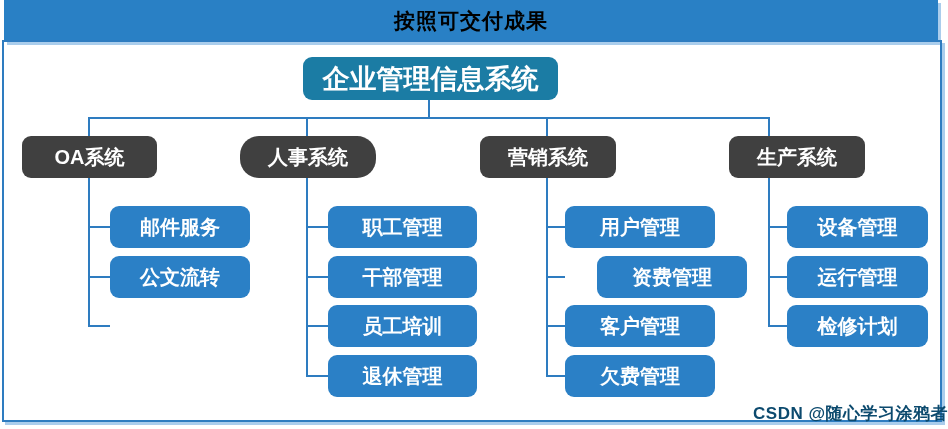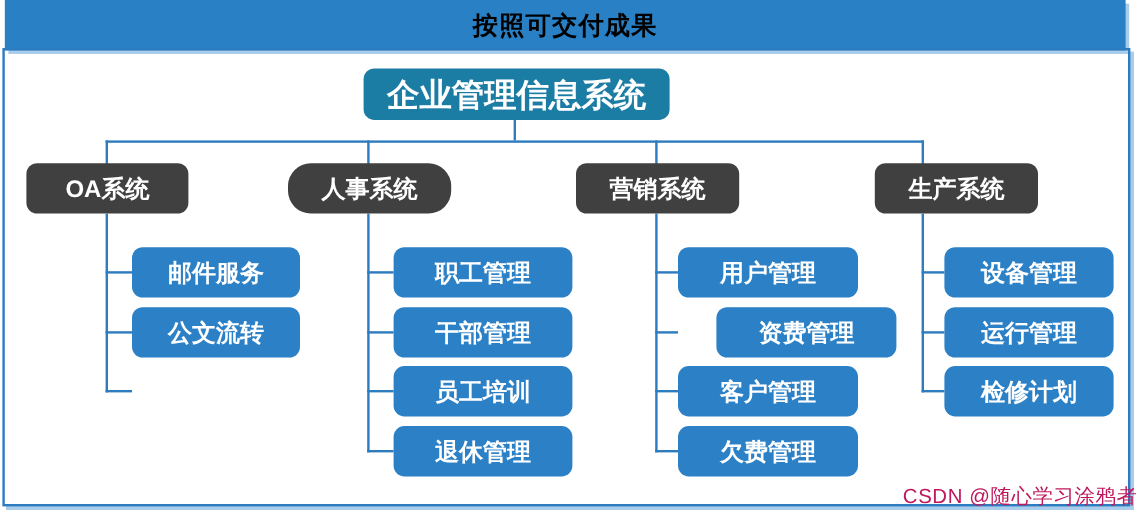--- a/index.html
+++ b/index.html
@@ -29,22 +29,23 @@
   }
   .root{left:303px;top:57px;width:255px;height:43px;background:#1b7ca4;font-size:27px;}
   .l2{top:136px;height:42px;background:#404040;font-size:20px;}
   .l3{height:42px;background:#2b80c6;font-size:20px;}
 
   
   .ln{position:absolute;background:#2e7cc0;}
 
   
   .watermark{
-    position:absolute;right:0px;top:402px;color:#be185d;font-size:17px;
+    position:absolute;right:0px;top:402px;color:#0c4a6e;font-size:17px;
     letter-spacing:0.5px;
+    font-weight:bold;
   }
 </style>
 </head>
 <body>
 
 <div class="stage">
 
   <div class="titlebar">
     <span>按照可交付成果</span>
   </div>

